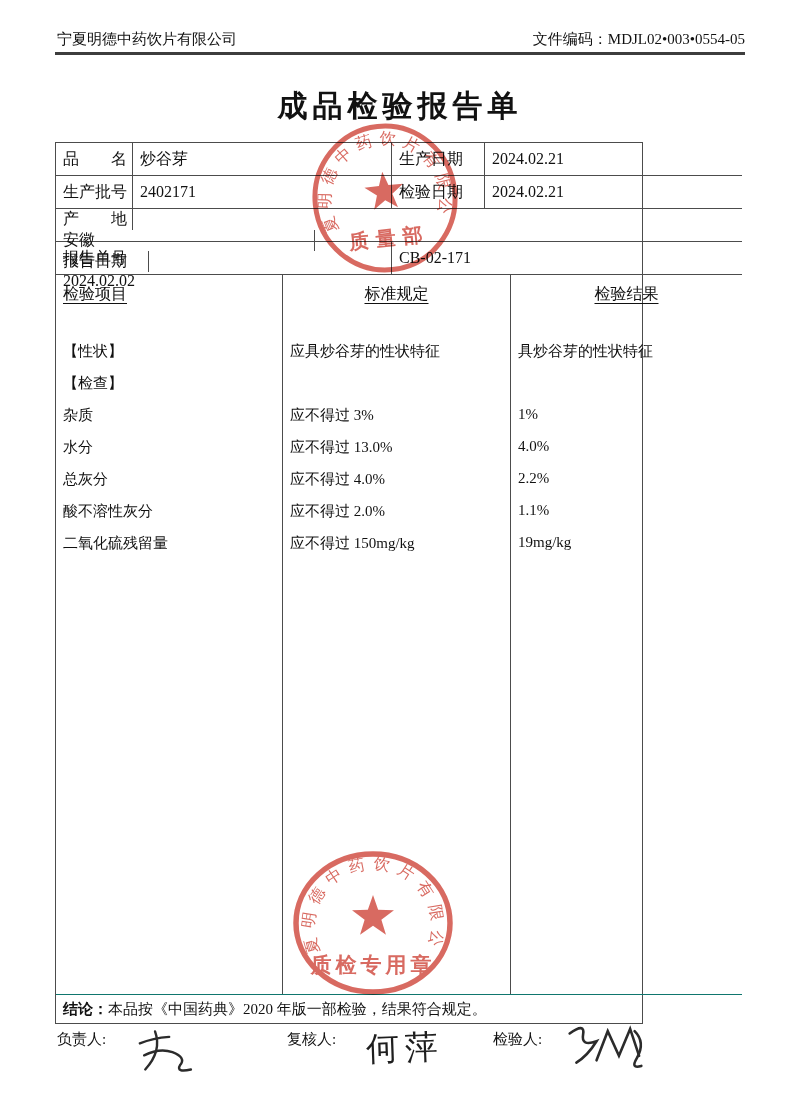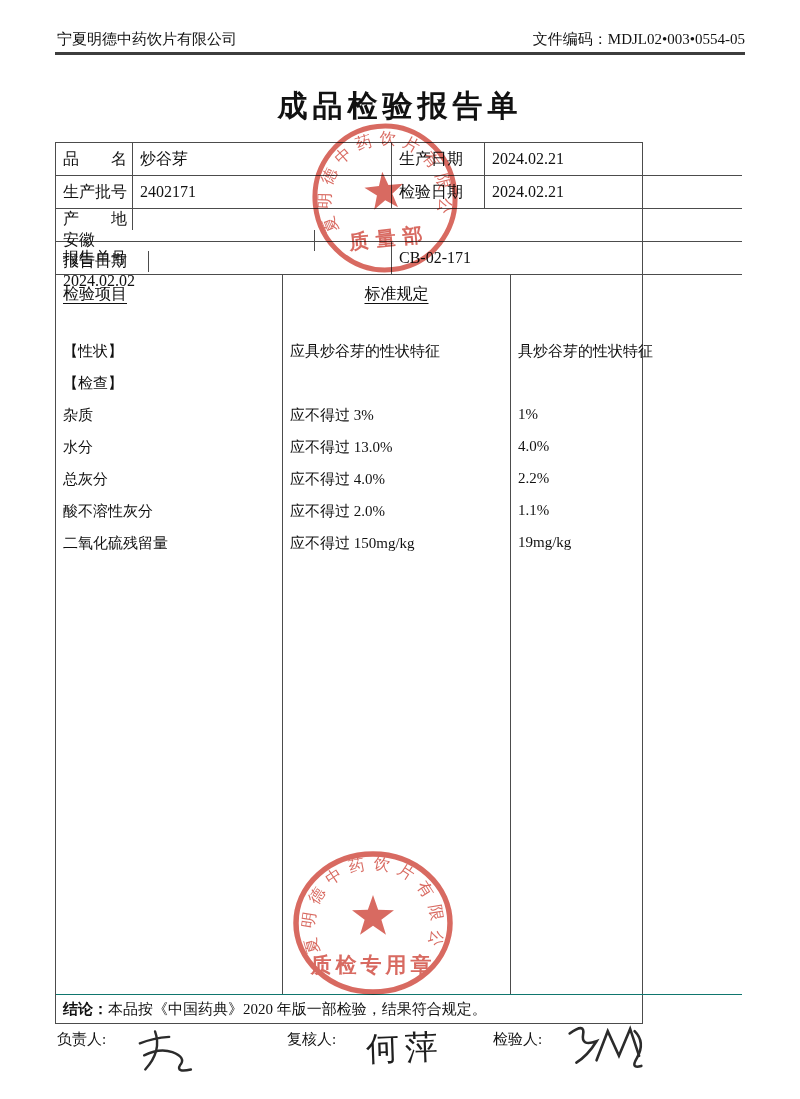--- a/index.html
+++ b/index.html
@@ -94,20 +94,21 @@
       <div class="mhead center">标准规定</div>
       <div class="mline" style="top:67px">应具炒谷芽的性状特征</div>
       <div class="mline" style="top:99px"></div>
       <div class="mline" style="top:131px">应不得过 3%</div>
       <div class="mline" style="top:163px">应不得过 13.0%</div>
       <div class="mline" style="top:195px">应不得过 4.0%</div>
       <div class="mline" style="top:227px">应不得过 2.0%</div>
       <div class="mline" style="top:259px">应不得过 150mg/kg</div>
     </div>
     <div class="mcol c3 last">
+      <div class="mhead center">检验结果</div>
       <div class="mline" style="top:67px">具炒谷芽的性状特征</div>
       <div class="mline" style="top:99px"></div>
       <div class="mline" style="top:131px">1%</div>
       <div class="mline" style="top:163px">4.0%</div>
       <div class="mline" style="top:195px">2.2%</div>
       <div class="mline" style="top:227px">1.1%</div>
       <div class="mline" style="top:259px">19mg/kg</div>
     </div>
   </div>
 

